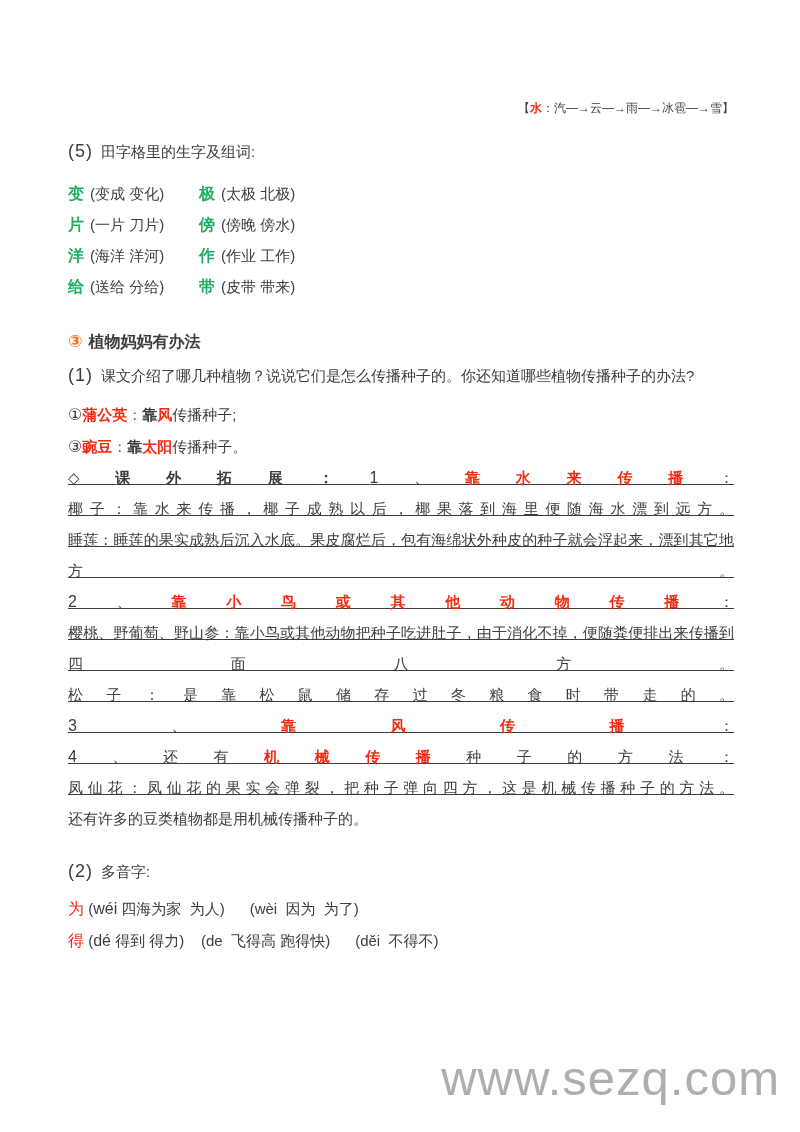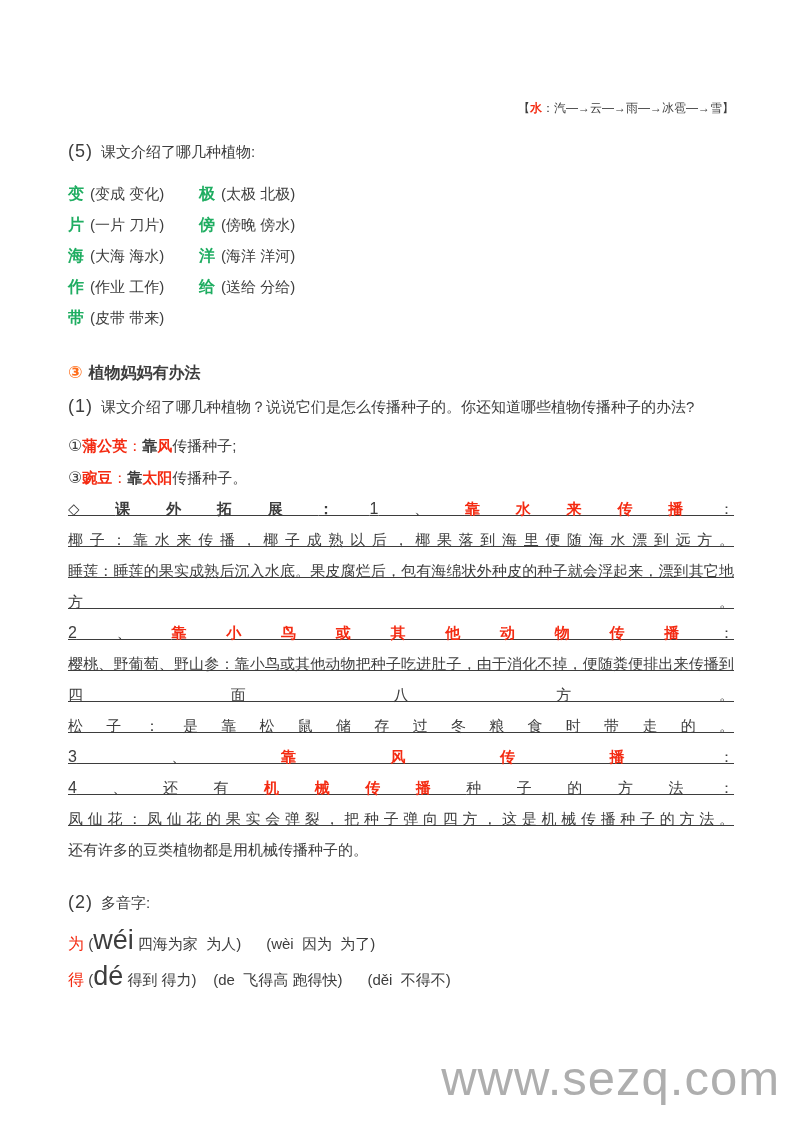--- a/index.html
+++ b/index.html
@@ -20,43 +20,42 @@
   .item-heading{margin-bottom:14px;}
   .word-grid{display:grid;grid-template-columns:131px auto;width:430px;}
   .word-grid .cell{font-size:15px;line-height:31px;white-space:nowrap;}
   .word-grid .cell .green{font-size:16px;margin-right:6px;}
   .sec3{margin:30px 0 8px;font-size:16px;line-height:20px;}
   .sec3 .badge{font-size:17px;font-weight:bold;margin-right:6px;}
   .q1{line-height:30px;margin-bottom:8px;text-align:justify;}
   .plant{line-height:31.5px;}
   .spread{text-align:justify;text-align-last:justify;text-justify:inter-character;text-decoration:underline;}
   .poly{line-height:30px;white-space:pre-wrap;}
-  .poly .pinyin-big{font-size:27px;}
+  .poly .pinyin-big{font-size:16px;}
   .q2{line-height:24px;margin:25px 0 10px;}
   .m2{margin-bottom:2px;}
   .watermark{
     position:absolute;top:1058px;right:20px;
     font-size:49px;letter-spacing:1px;color:#aeaeae;line-height:40px;
   }
 </style>
 </head>
 <body>
 
 <div class="content">
 
   <p class="water-line"><span>【</span><span class="red bold">水</span><span>：</span><span>汽—→云—→雨—→冰雹—→雪</span><span>】</span></p>
 
-  <p class="item-heading lh24"><span class="big-label">(5)</span><span>课文介绍了哪几种植物:</span></p>
+  <p class="item-heading lh24"><span class="big-label">(5)</span><span>田字格里的生字及组词:</span></p>
 
   <div class="word-grid">
     <div class="cell"><span class="green">变</span><span>(变成  变化)</span></div>
     <div class="cell"><span class="green">极</span><span>(太极  北极)</span></div>
     <div class="cell"><span class="green">片</span><span>(一片  刀片)</span></div>
     <div class="cell"><span class="green">傍</span><span>(傍晚  傍水)</span></div>
-    <div class="cell"><span class="green">海</span><span>(大海  海水)</span></div>
     <div class="cell"><span class="green">洋</span><span>(海洋  洋河)</span></div>
     <div class="cell"><span class="green">作</span><span>(作业  工作)</span></div>
     <div class="cell"><span class="green">给</span><span>(送给  分给)</span></div>
     <div class="cell"><span class="green">带</span><span>(皮带  带来)</span></div>
   </div>
 
   <p class="sec3"><span class="badge orange">③</span><span class="bold">植物妈妈有办法</span></p>
 
   <p class="q1"><span class="big-label">(1)</span><span>课文介绍了哪几种植物？说说它们是怎么传播种子的。你还知道哪些植物传播种子的办法?</span></p>
 

